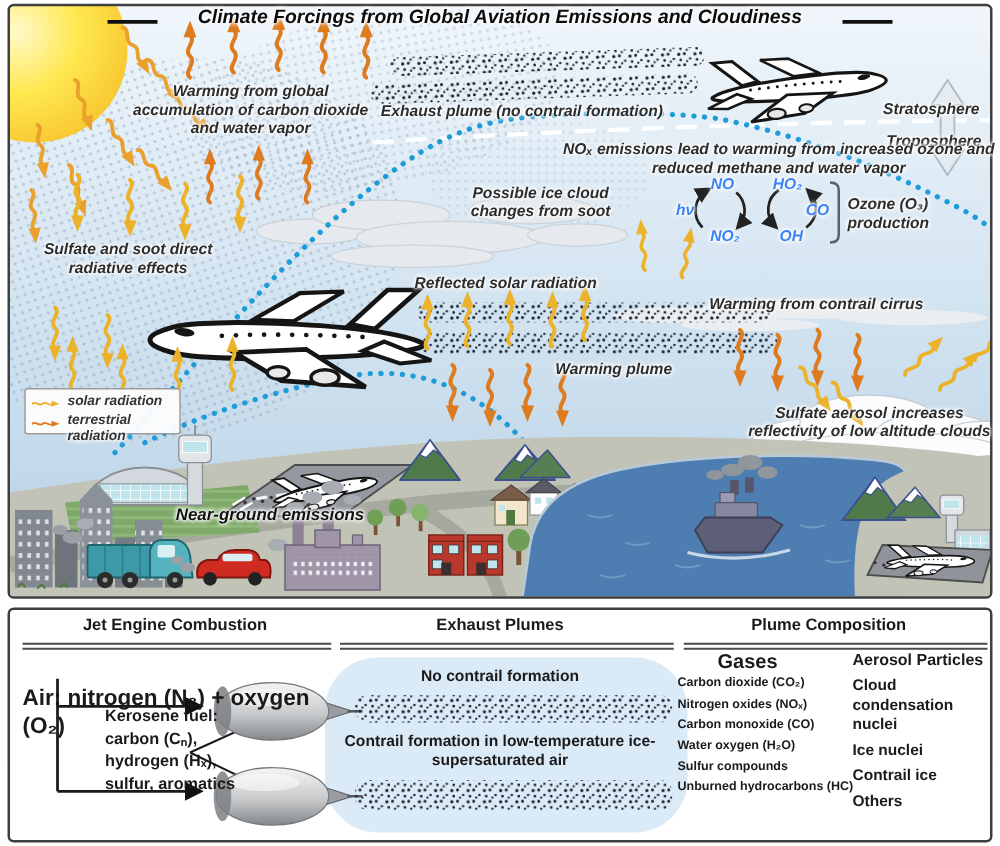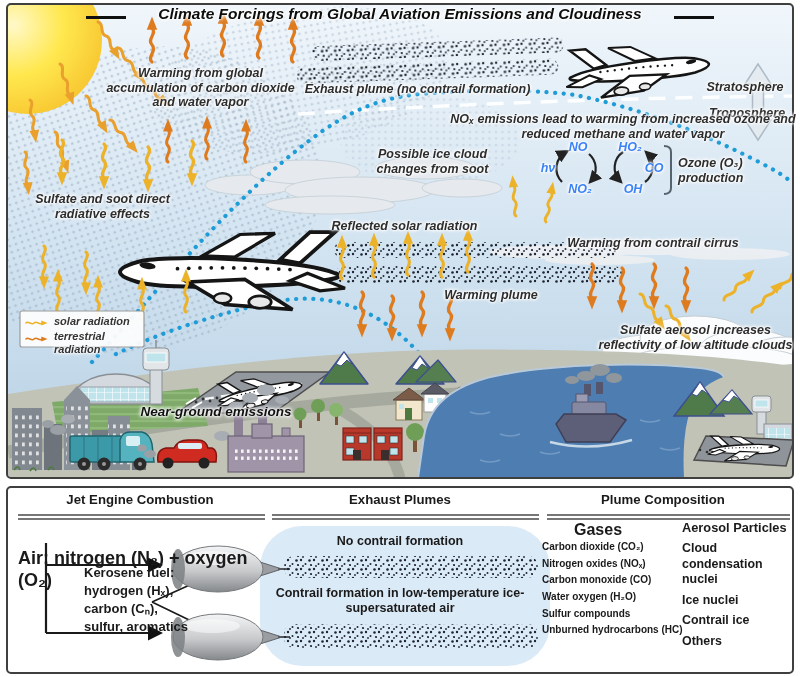--- a/index.html
+++ b/index.html
@@ -523,22 +523,22 @@
 <div class="lbl sm left" style="left:54px;top:330px;width:92px;color:#333;">terrestrial radiation</div>
 
 <div class="blbl" style="left:30px;top:492px;width:220px;font-size:13.2px;">Jet Engine Combustion</div>
 <div class="blbl" style="left:290px;top:492px;width:220px;font-size:13.2px;">Exhaust Plumes</div>
 <div class="blbl" style="left:553px;top:492px;width:220px;font-size:13.2px;">Plume Composition</div>
 
 <div class="blbl" style="left:18px;top:524px;width:260px;text-align:left;font-size:18px;margin-top:24px;">Air: nitrogen (N₂) + oxygen (O₂)</div>
 
 <div class="blbl" style="left:84px;top:564px;width:130px;">
   <div class="fuel-line">Kerosene fuel:</div>
+  <div class="fuel-line">carbon (Cₙ),</div>
   <div class="fuel-line">hydrogen (Hₓ),</div>
-  <div class="fuel-line">carbon (Cₙ),</div>
   <div class="fuel-line">sulfur, aromatics</div>
 </div>
 
 <div class="blbl" style="left:300px;top:534px;width:200px;">No contrail formation</div>
 <div class="blbl" style="left:272px;top:586px;width:256px;">Contrail formation in low-temperature ice-supersaturated air</div>
 
 <div class="blbl" style="left:542px;top:520px;width:100px;text-align:left;font-size:16px;margin-left:32px;">Gases</div>
 <div class="blbl" style="left:542px;top:541px;width:210px;">
   <div class="gas-item">Carbon dioxide (CO₂)</div>
   <div class="gas-item">Nitrogen oxides (NOₓ)</div>

